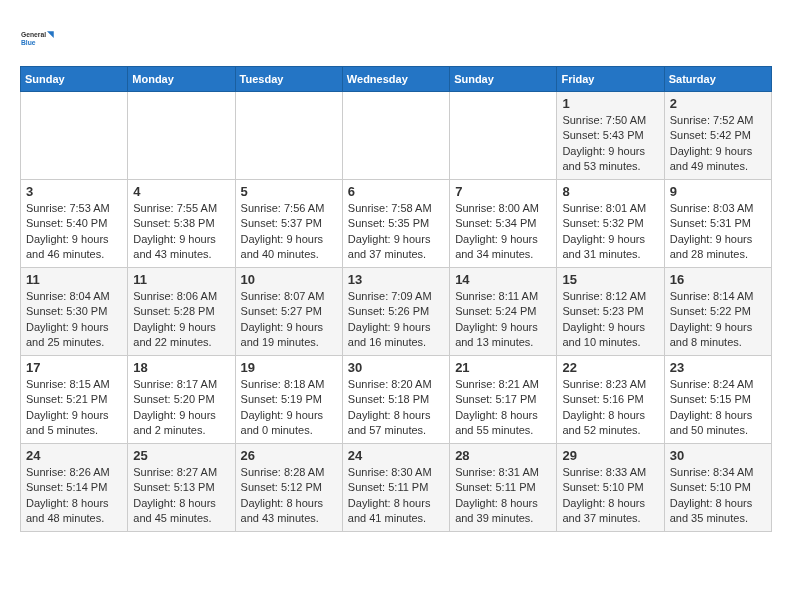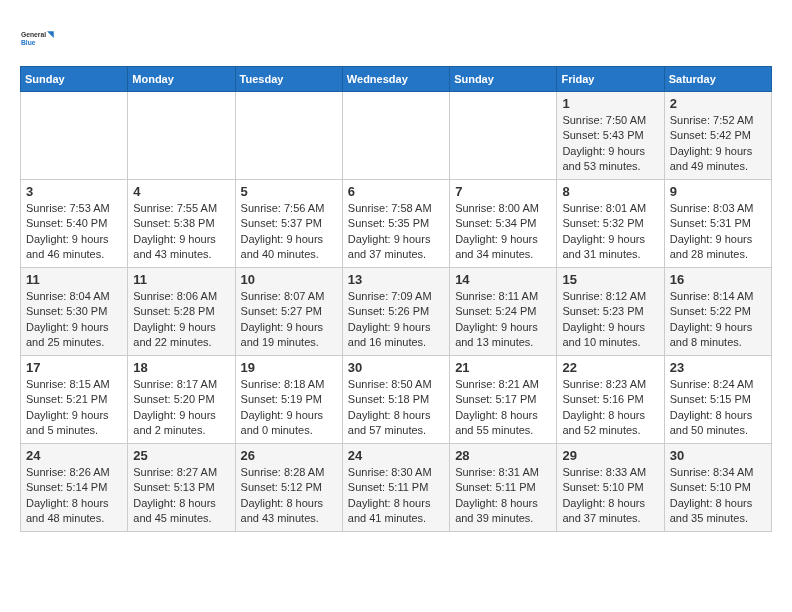--- a/index.html
+++ b/index.html
@@ -226,21 +226,21 @@
 Daylight: 9 hours and 2 minutes.</div>
         </td>
         <td>
           <span class="day-number">19</span>
           <div class="day-info">Sunrise: 8:18 AM
 Sunset: 5:19 PM
 Daylight: 9 hours and 0 minutes.</div>
         </td>
         <td>
           <span class="day-number">30</span>
-          <div class="day-info">Sunrise: 8:50 AM
+          <div class="day-info">Sunrise: 8:20 AM
 Sunset: 5:18 PM
 Daylight: 8 hours and 57 minutes.</div>
         </td>
         <td>
           <span class="day-number">21</span>
           <div class="day-info">Sunrise: 8:21 AM
 Sunset: 5:17 PM
 Daylight: 8 hours and 55 minutes.</div>
         </td>
         <td>

